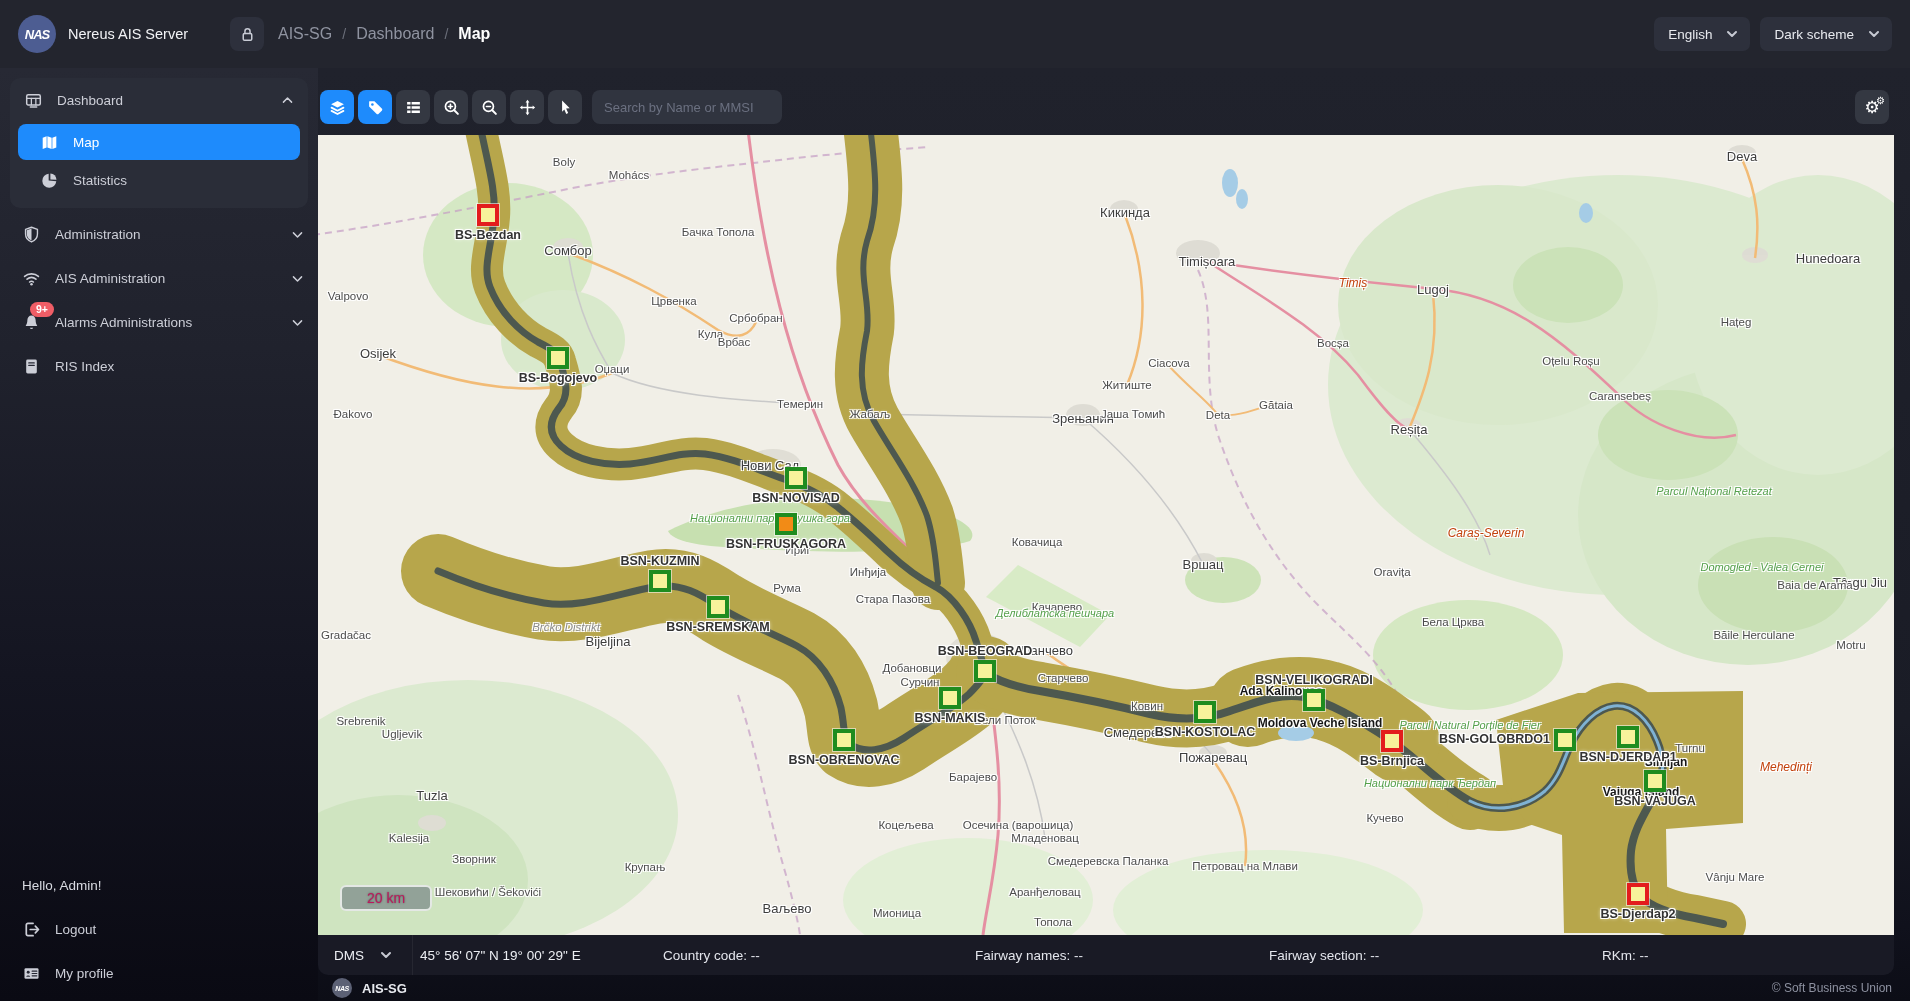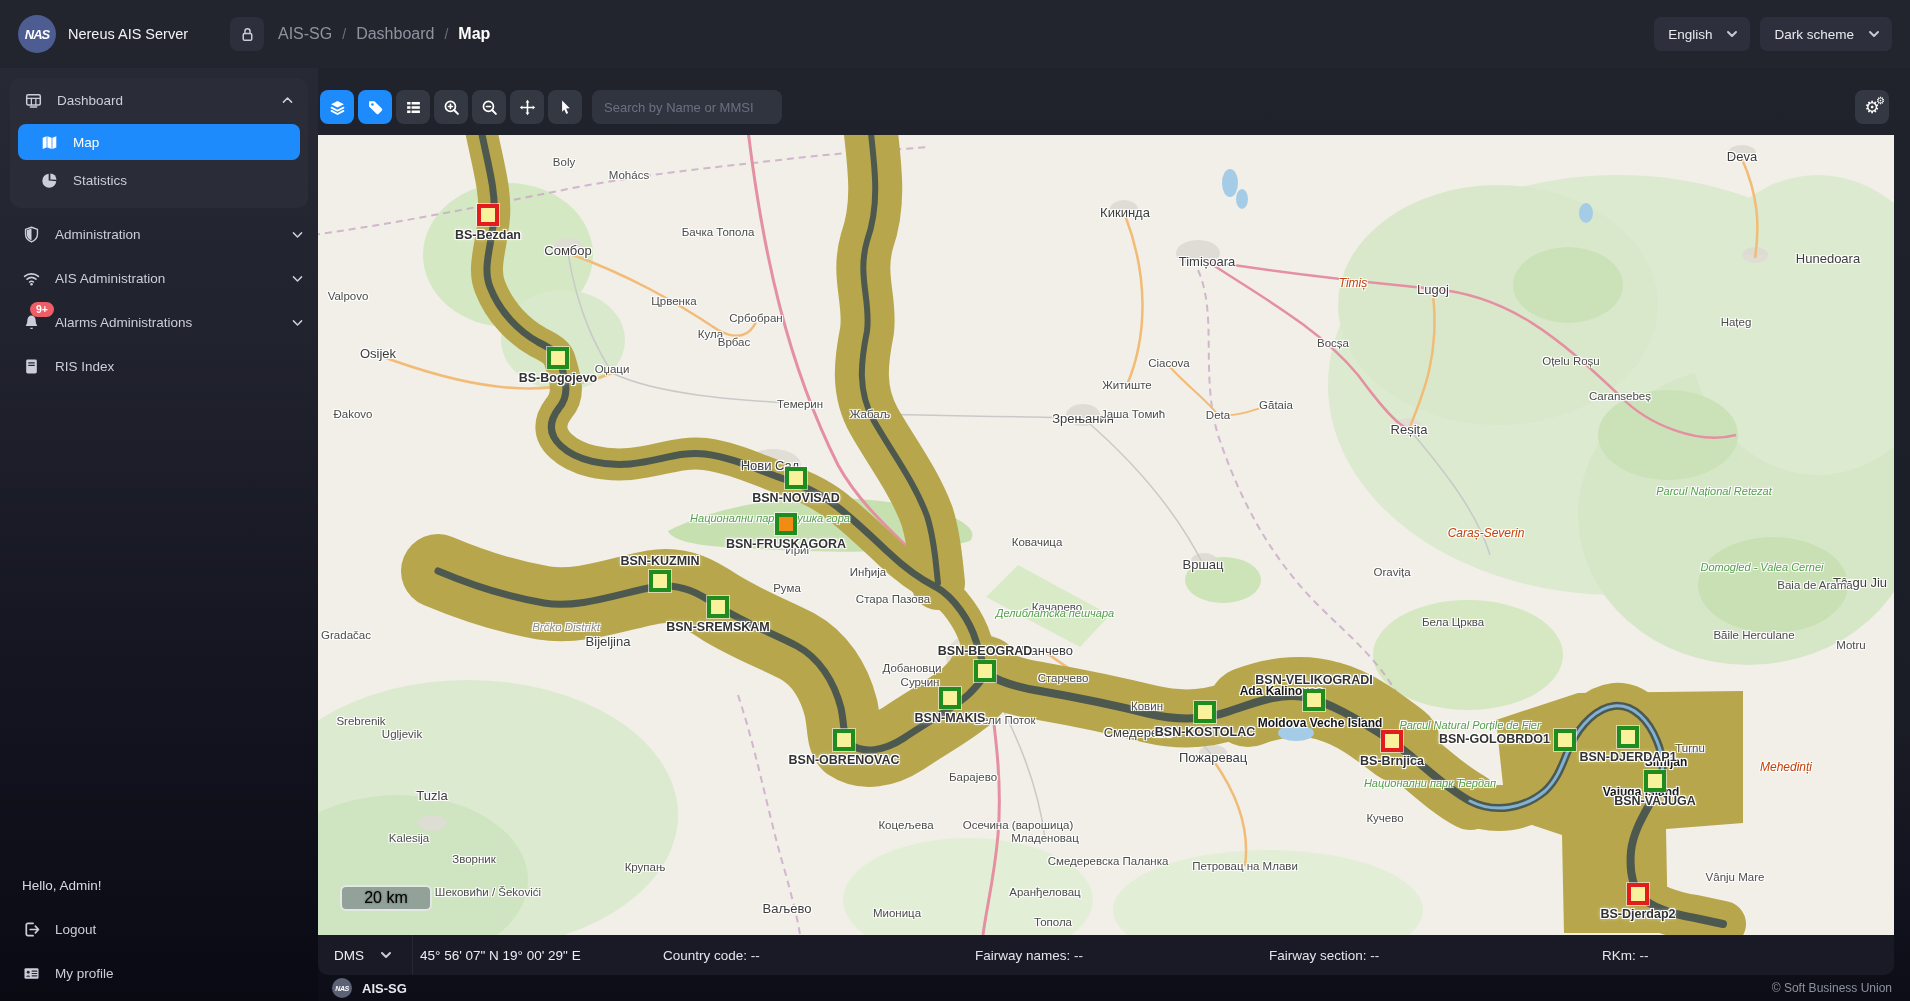--- a/index.html
+++ b/index.html
@@ -67,21 +67,21 @@
   .sq { position:absolute; left:-11px; top:-11px; width:22px; height:22px; background:#f7f29b; border:4px solid #1f8c1f; box-shadow:0 0 0 1px rgba(255,255,255,.55); cursor:pointer; }
   .station.offline .sq { border-color:#e31d1d; }
   .station.warning .sq { background:#f28b16; }
   .sq.ghost { left:-23px; top:-3px; z-index:-1; }
   .st-label { position:absolute; left:0; transform:translateX(-50%); top:13px; font-weight:700; font-size:12.5px; color:#333;
               white-space:nowrap; text-shadow:-1px -1px 0 #fff,1px -1px 0 #fff,-1px 1px 0 #fff,1px 1px 0 #fff,0 0 4px #fff; }
   .station.lab-above .st-label { top:auto; bottom:13px; }
   .station.lab-left .st-label { left:auto; right:15px; top:-8px; transform:none; }
   .scalebar { position:absolute; left:22px; top:750px; width:92px; height:26px; background:rgba(70,82,104,.45);
               border:2px solid rgba(255,255,255,.75); border-radius:6px; display:flex; align-items:center; justify-content:center;
-              color:#000000; font-size:16px; text-shadow:0 0 2px rgba(0,0,0,.5); }
+              color:#be185d; font-size:14px; text-shadow:0 0 2px rgba(0,0,0,.5); }
 
   
   .statusbar { position:relative; width:1576px; height:40px; background:#191a25; border-radius:0 0 10px 10px; color:#eceef3; font-size:13.5px; }
   .dms-box { position:absolute; left:0; top:0; height:40px; display:flex; align-items:center; gap:16px; padding:0 20px 0 16px; border-right:1px solid rgba(255,255,255,.06); cursor:pointer; }
   .sb-coord { position:absolute; left:102px; top:0; height:40px; display:flex; align-items:center; }
   .sb-field { position:absolute; top:0; height:40px; display:flex; align-items:center; color:#e3e5ec; }
 
   
   .app-footer { position:relative; width:1592px; height:26px; display:flex; align-items:center; }
   .foot-logo { width:20px; height:20px; border-radius:50%; background:#5c6175; color:#fff; font-size:7px; font-weight:700; font-style:italic; display:flex; align-items:center; justify-content:center; margin-left:14px; letter-spacing:-0.5px; }

